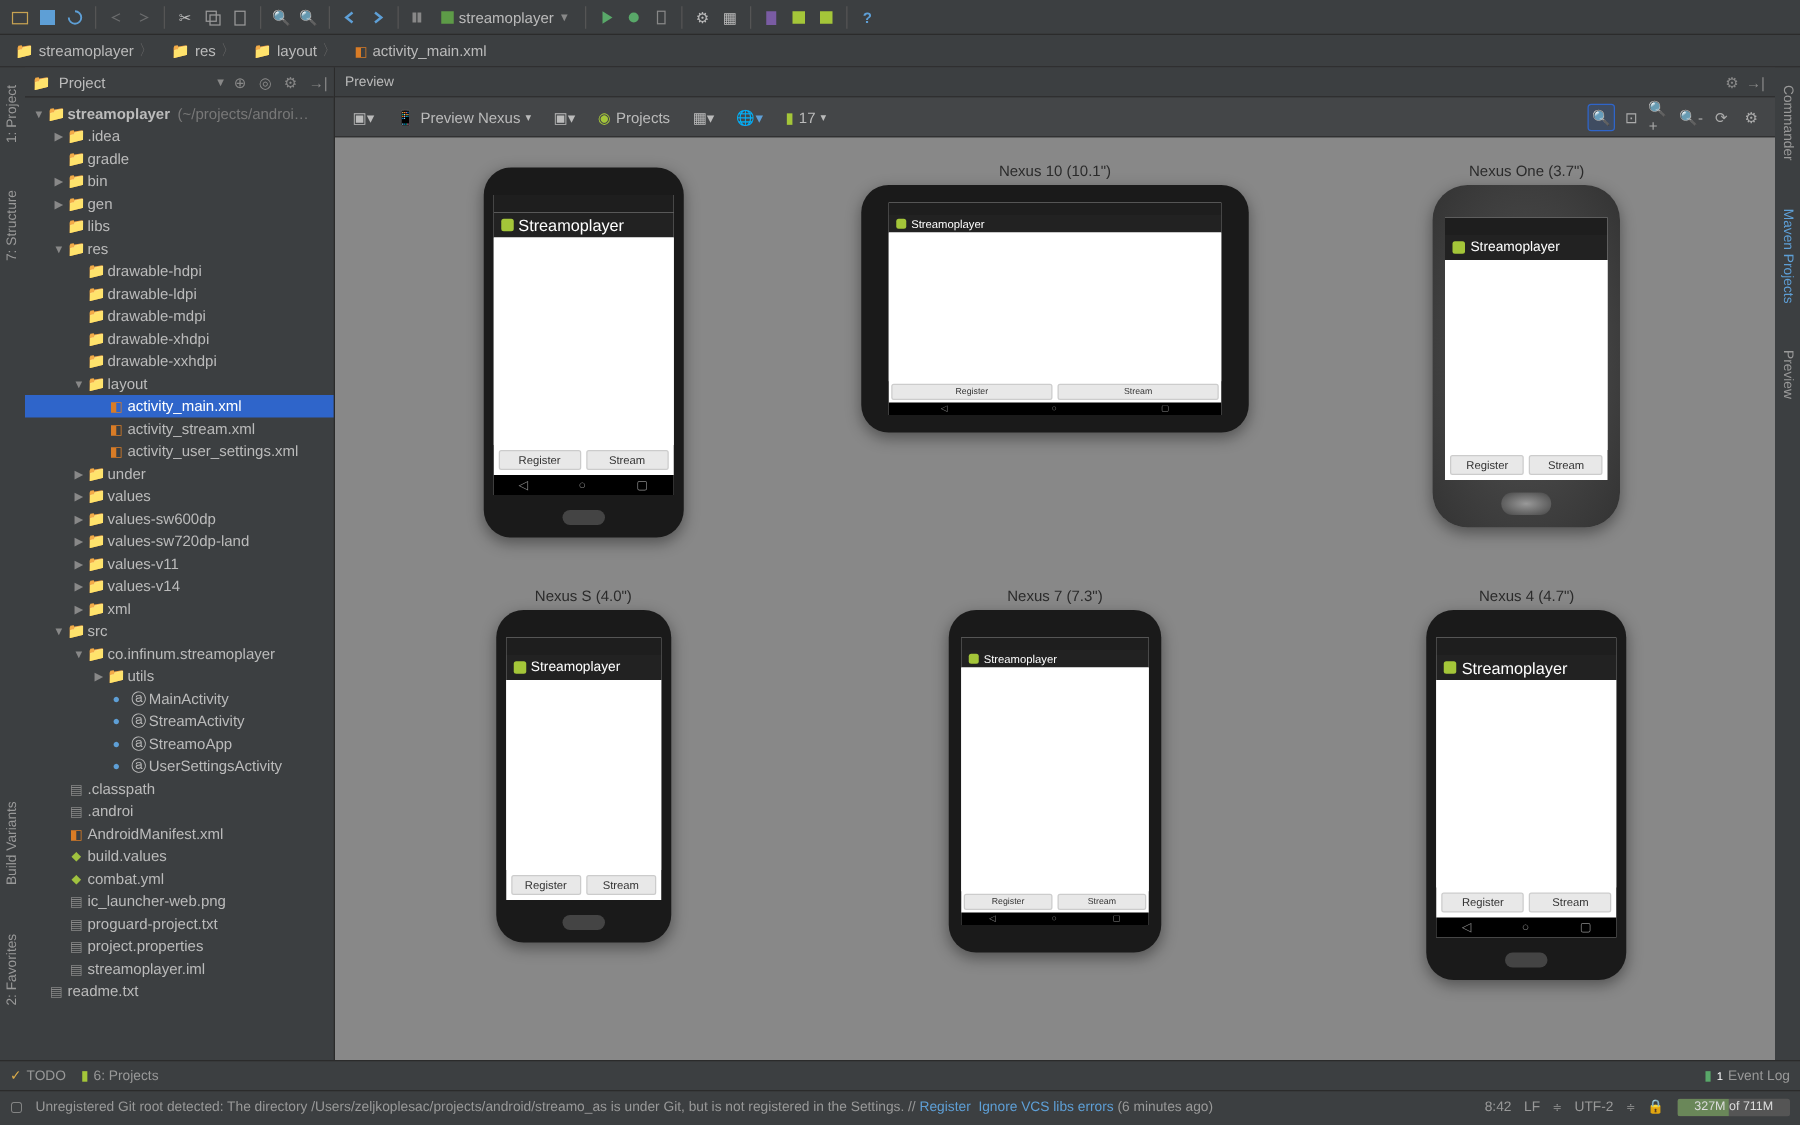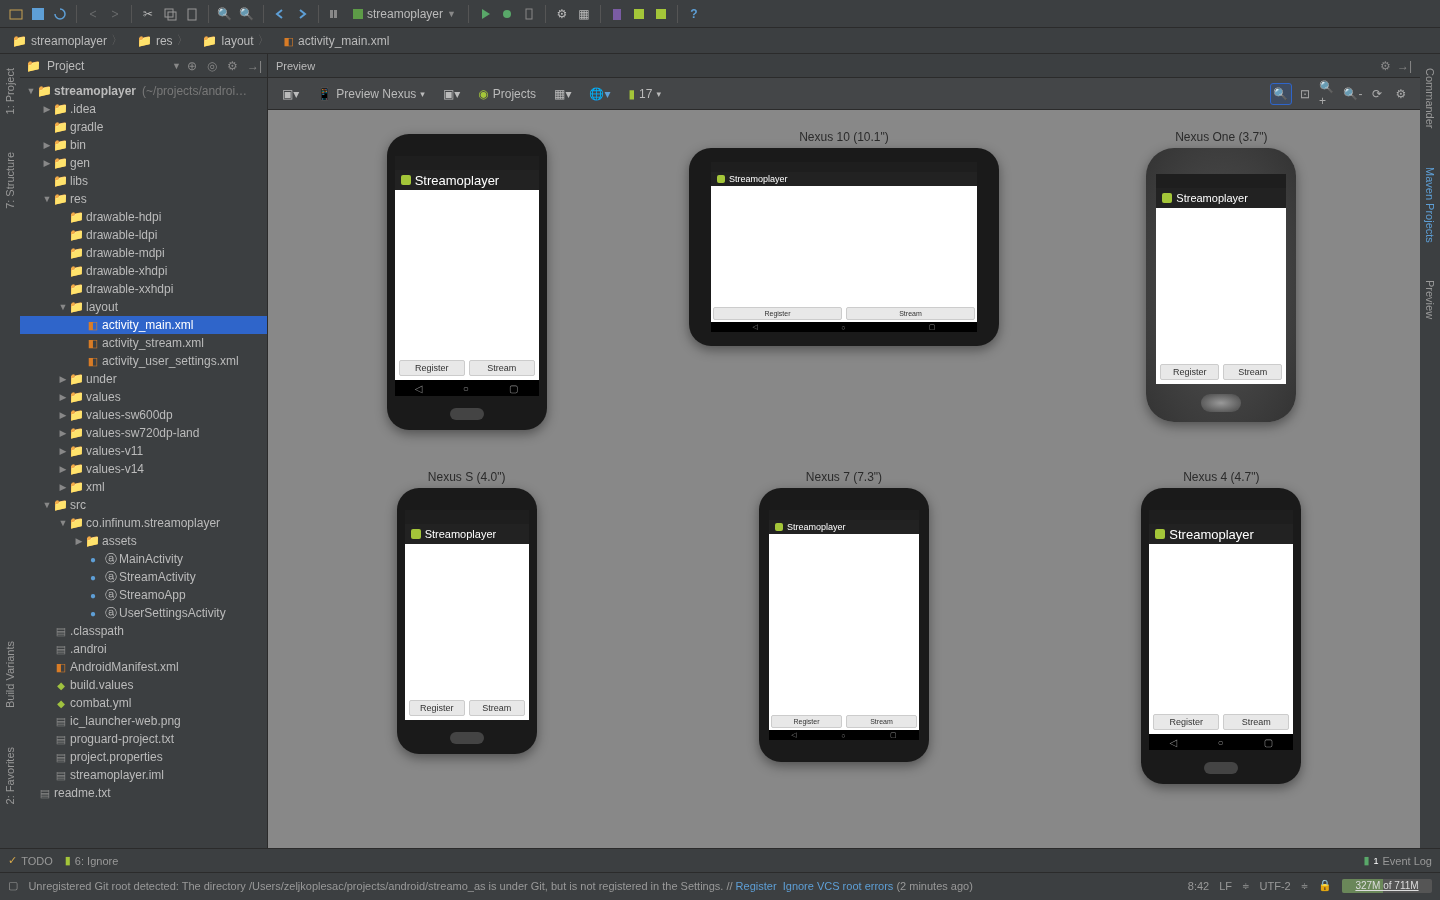--- a/index.html
+++ b/index.html
@@ -69,21 +69,21 @@
 
 .bottom-tabs { height: 24px; background: #3c3f41; border-top: 1px solid #2b2b2b; display: flex; align-items: center; padding: 0 8px; gap: 12px; }
 .bottom-tabs .item { display: flex; align-items: center; gap: 4px; color: #999; cursor: pointer; font-size: 11px; }
 .bottom-tabs .right { margin-left: auto; }
 
 .status-bar { height: 26px; background: #3c3f41; border-top: 1px solid #2b2b2b; display: flex; align-items: center; padding: 0 8px; gap: 10px; font-size: 11px; color: #999; }
 .status-bar .msg { flex: 1; overflow: hidden; text-overflow: ellipsis; white-space: nowrap; }
 .status-bar .link { color: #5e9fd6; cursor: pointer; }
 .mem-bar { width: 90px; height: 14px; background: #555; position: relative; border-radius: 2px; overflow:hidden; }
 .mem-bar .fill { position:absolute; left:0; top:0; bottom:0; width:46%; background:#6a8759; }
-.mem-bar .txt { position:absolute; inset:0; display:flex; align-items:center; justify-content:center; font-size:10px; color:#ddd;text-decoration:underline; }
+.mem-bar .txt { position:absolute; inset:0; display:flex; align-items:center; justify-content:center; font-size:10px; color:#ddd; }
 
 svg { display: block; }
 </style>
 </head>
 <body>
 
 <div class="toolbar-top">
   <div class="tb-icon">
       <svg width="14" height="14">
         <rect x="1" y="3" width="12" height="9" fill="none" stroke="#c7a252"></rect>
@@ -354,21 +354,21 @@
           <span class="label">src</span>
         </div>
       <div class="tree-row" style="padding-left:38px">
           <span class="arrow">▼</span>
           <span class="icon folder">📁</span>
           <span class="label">co.infinum.streamoplayer</span>
         </div>
       <div class="tree-row" style="padding-left:54px">
           <span class="arrow">▶</span>
           <span class="icon folder">📁</span>
-          <span class="label">assets</span>
+          <span class="label">utils</span>
         </div>
       <div class="tree-row" style="padding-left:54px">
           <span class="arrow"></span>
           <span class="icon file-java"></span>
           <span style="margin-left:3px">ⓐ</span>
           <span class="label">MainActivity</span>
         </div>
       <div class="tree-row" style="padding-left:54px">
           <span class="arrow"></span>
           <span class="icon file-java"></span>
@@ -619,36 +619,36 @@
   </div>
 </div>
 
 <div class="bottom-tabs">
   <div class="item">
       <span style="color:#d9aa4a">✓</span>
       <span>TODO</span>
     </div>
   <div class="item">
       <span style="color:#a4c639">▮</span>
-      <span>6: Ignore</span>
+      <span>6: Projects</span>
     </div>
   <div class="item right">
       <span style="color:#59a869">▮</span>
       <span style="font-size:9px;color:#fff">1</span> 
       <span>Event Log</span>
     </div>
 </div>
 
 <div class="status-bar">
   <span>▢</span>
   <span class="msg">
     <span>Unregistered Git root detected: The directory /Users/zeljkoplesac/projects/android/streamo_as is under Git, but is not registered in the Settings. //</span>
     <span class="link">Register</span>
-    &nbsp;<span class="link">Ignore VCS root errors</span>
-    <span>(2 minutes ago)</span>
+    &nbsp;<span class="link">Ignore VCS libs errors</span>
+    <span>(6 minutes ago)</span>
   </span>
   <span>8:42</span>
   <span>LF</span>
   <span style="font-size:9px">≑</span>
   <span>UTF-2</span>
   <span style="font-size:9px">≑</span>
   <span>🔒</span>
   <div class="mem-bar">
     <div class="fill"></div>
     <div class="txt">327M of 711M</div>

